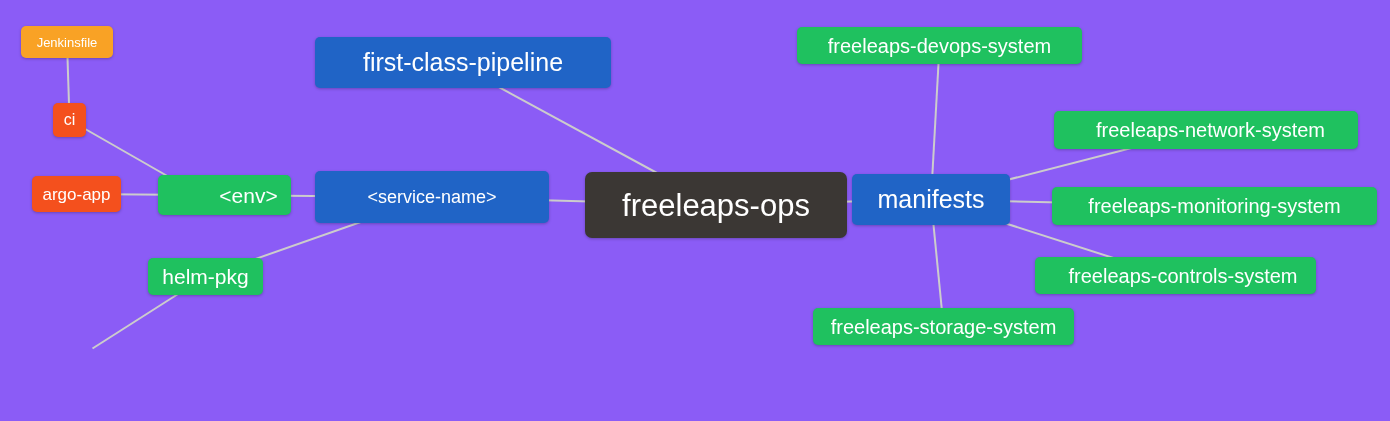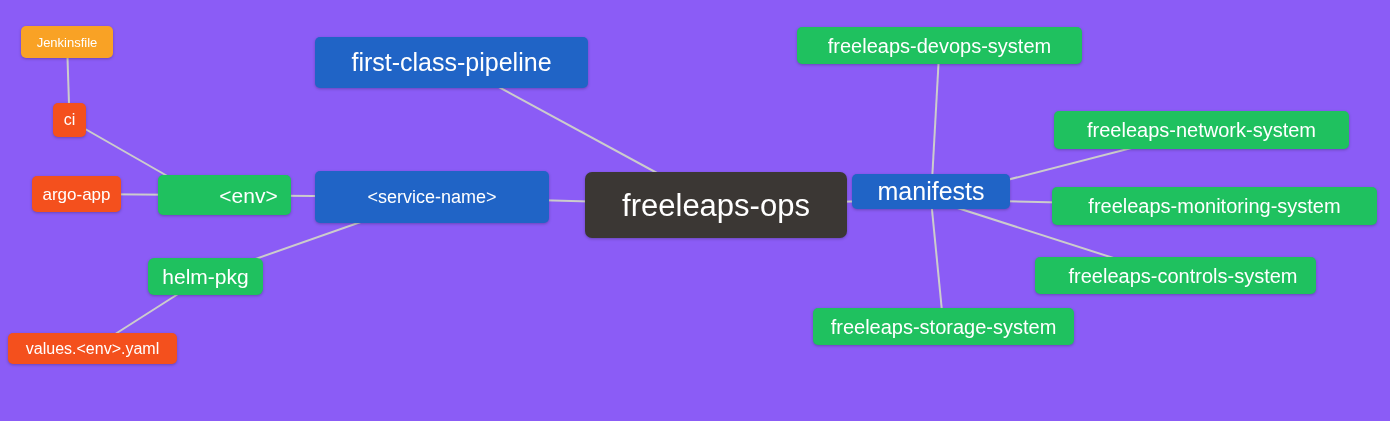--- a/index.html
+++ b/index.html
@@ -33,26 +33,26 @@
     box-shadow: 0 1px 3px rgba(0,0,0,0.25);
     cursor: pointer;
     line-height: 1;
     user-select: none;
   }
   
   #n-jenkinsfile  { left: 21px;   top: 26px;  width: 92px;  height: 32px; font-size: 13px; }
   #n-ci           { left: 53px;   top: 103px; width: 33px;  height: 34px; font-size: 16px; }
   #n-argo-app     { left: 32px;   top: 176px; width: 89px;  height: 36px; font-size: 17px; }
   #n-env          { left: 158px;  top: 175px; width: 85px;  height: 40px; font-size: 21px; padding-left: 48px; }
-  #n-helm-pkg     { left: 148px;  top: 258px; width: 115px; height: 37px; font-size: 21px; border-radius: 6px; }
+  #n-helm-pkg     { left: 148px;  top: 258px; width: 115px; height: 37px; font-size: 21px; }
   #n-values-yaml  { left: 8px;    top: 333px; width: 169px; height: 31px; font-size: 16px; }
-  #n-pipeline     { left: 315px;  top: 37px;  width: 273px; height: 51px; font-size: 25px; }
+  #n-pipeline     { left: 315px;  top: 37px;  width: 296px; height: 51px; font-size: 25px; }
   #n-service      { left: 315px;  top: 171px; width: 234px; height: 52px; font-size: 18px; }
   #n-root         { left: 585px;  top: 172px; width: 262px; height: 66px; font-size: 31px; border-radius: 7px; }
-  #n-manifests    { left: 852px;  top: 174px; width: 158px; height: 35px; font-size: 25px; }
+  #n-manifests    { left: 852px;  top: 174px; width: 158px; height: 51px; font-size: 25px; }
   #n-devops       { left: 797px;  top: 27px;  width: 285px; height: 37px; font-size: 20px; }
   #n-network      { left: 1054px; top: 111px; width: 295px; height: 38px; font-size: 20px; }
   #n-monitoring   { left: 1052px; top: 187px; width: 325px; height: 38px; font-size: 20px; }
   #n-controls     { left: 1035px; top: 257px; width: 266px; height: 37px; font-size: 20px; }
   #n-storage      { left: 813px;  top: 308px; width: 261px; height: 37px; font-size: 20px; }
 </style>
 </head>
 <body>
 
 <div class="stage">
@@ -77,33 +77,32 @@
   <div class="node" id="n-jenkinsfile" style="background: rgb(249, 162, 37);">Jenkinsfile</div>
 
   <div class="node" id="n-ci" style="background: rgb(244, 80, 29);">ci</div>
 
   <div class="node" id="n-argo-app" style="background: rgb(244, 80, 29);">argo-app</div>
 
   <div class="node" id="n-env" style="background: rgb(31, 193, 95);">&lt;env&gt;</div>
 
   <div class="node" id="n-helm-pkg" style="background: rgb(31, 193, 95);">helm-pkg</div>
 
-  <div class="node" id="n-values-yaml" style="background: rgb(244, 80, 29);">values.&lt;env&gt;.yaml</div>
 
   <div class="node" id="n-pipeline" style="background: rgb(32, 100, 198);">first-class-pipeline</div>
 
   <div class="node" id="n-service" style="background: rgb(32, 100, 198);">&lt;service-name&gt;</div>
 
   <div class="node" id="n-root" style="background: rgb(59, 55, 52);">freeleaps-ops</div>
 
   <div class="node" id="n-manifests" style="background: rgb(32, 100, 198);">manifests</div>
 
   <div class="node" id="n-devops" style="background: rgb(31, 193, 95);">freeleaps-devops-system</div>
 
-  <div class="node" id="n-network" style="background: rgb(31, 193, 95);">freeleaps-network-system</div>
+  <div class="node" id="n-network" style="background: rgb(31, 193, 95); padding-left: 9px;">freeleaps-network-system</div>
 
   <div class="node" id="n-monitoring" style="background: rgb(31, 193, 95);">freeleaps-monitoring-system</div>
 
   <div class="node" id="n-controls" style="background: rgb(31, 193, 95); padding-left: 15px;">freeleaps-controls-system</div>
 
   <div class="node" id="n-storage" style="background: rgb(31, 193, 95); text-align: right;">freeleaps-storage-system</div>
 
 </div>
 
 </body></html>

